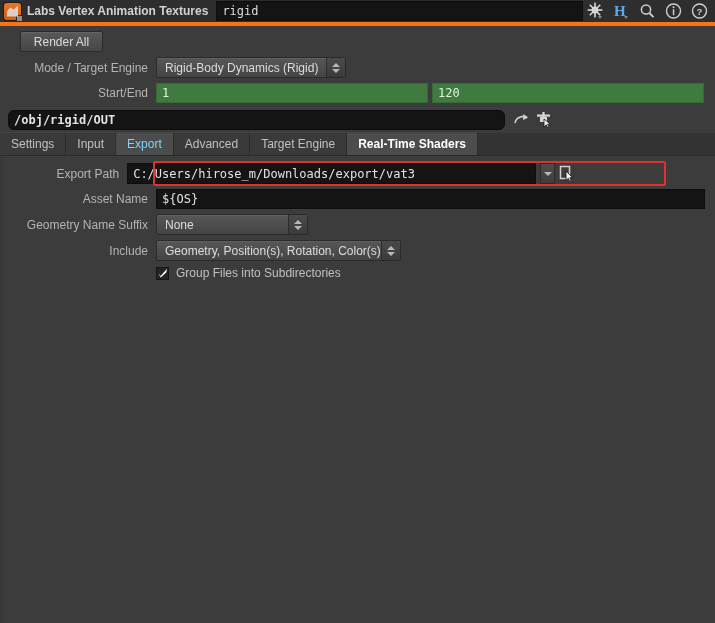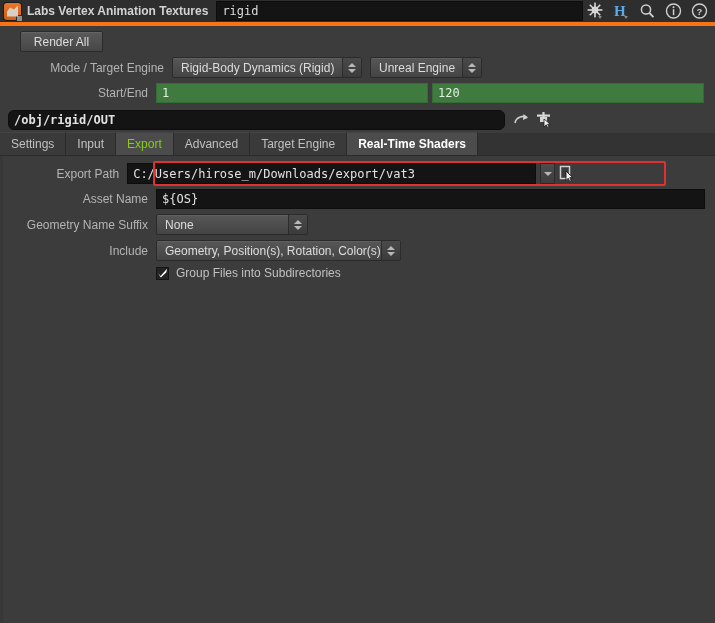--- a/index.html
+++ b/index.html
@@ -155,21 +155,21 @@
   }
   .tab {
     height: 23px;
     padding: 0 11px;
     display: flex; align-items: center;
     font-size: 12px; color: #c0c0c0;
     background: #3a3a3a;
     border-right: 1px solid #2b2b2b;
     border-top: 1px solid #444;
   }
-  .tab.sel { background: #4c4c4c; color: #84cc16; }
+  .tab.sel { background: #4c4c4c; color: #7dd3fc; }
   .tab.cur { background: #4c4c4c; color: #ffffff; font-weight: bold; }
 
   
   .redring {
     position: absolute;
     border: 2px solid #e03030;
     border-radius: 2px;
     pointer-events: none;
   }
 
@@ -246,31 +246,24 @@
           <text x="5.6" y="13" font-family="Liberation Sans, sans-serif" font-size="9.5" font-weight="bold" fill="#cfcfcf">?</text>
         </svg>
       </div>
     </div>
   </div>
 
   <div class="row" style="left:20px; top:31px;">
     <div class="btn" style="width:83px;">Render All</div>
   </div>
 
-  <div class="row" style="left:0px; top:57px; width:585px;padding-left:16px;">
+  <div class="row" style="left:0px; top:57px; width:585px;">
     <div class="lbl" style="width:148px;">Mode / Target Engine</div>
     <div class="combo" style="width:190px; margin-left:8px;">
       <div class="ctext">Rigid-Body Dynamics (Rigid)</div>
-      <div class="carrows">
-        <div class="tri-up"></div>
-          <div class="tri-dn"></div>
-      </div>
-    </div>
-    <div class="combo" style="width:112px; margin-left:8px;">
-      <div class="ctext">Unreal Engine</div>
       <div class="carrows">
         <div class="tri-up"></div>
           <div class="tri-dn"></div>
       </div>
     </div>
   </div>
 
   <div class="row" style="left:0px; top:83px; width:715px;">
     <div class="lbl" style="width:148px;">Start/End</div>
     <div class="gfield" style="width:272px; margin-left:8px;">1</div>

